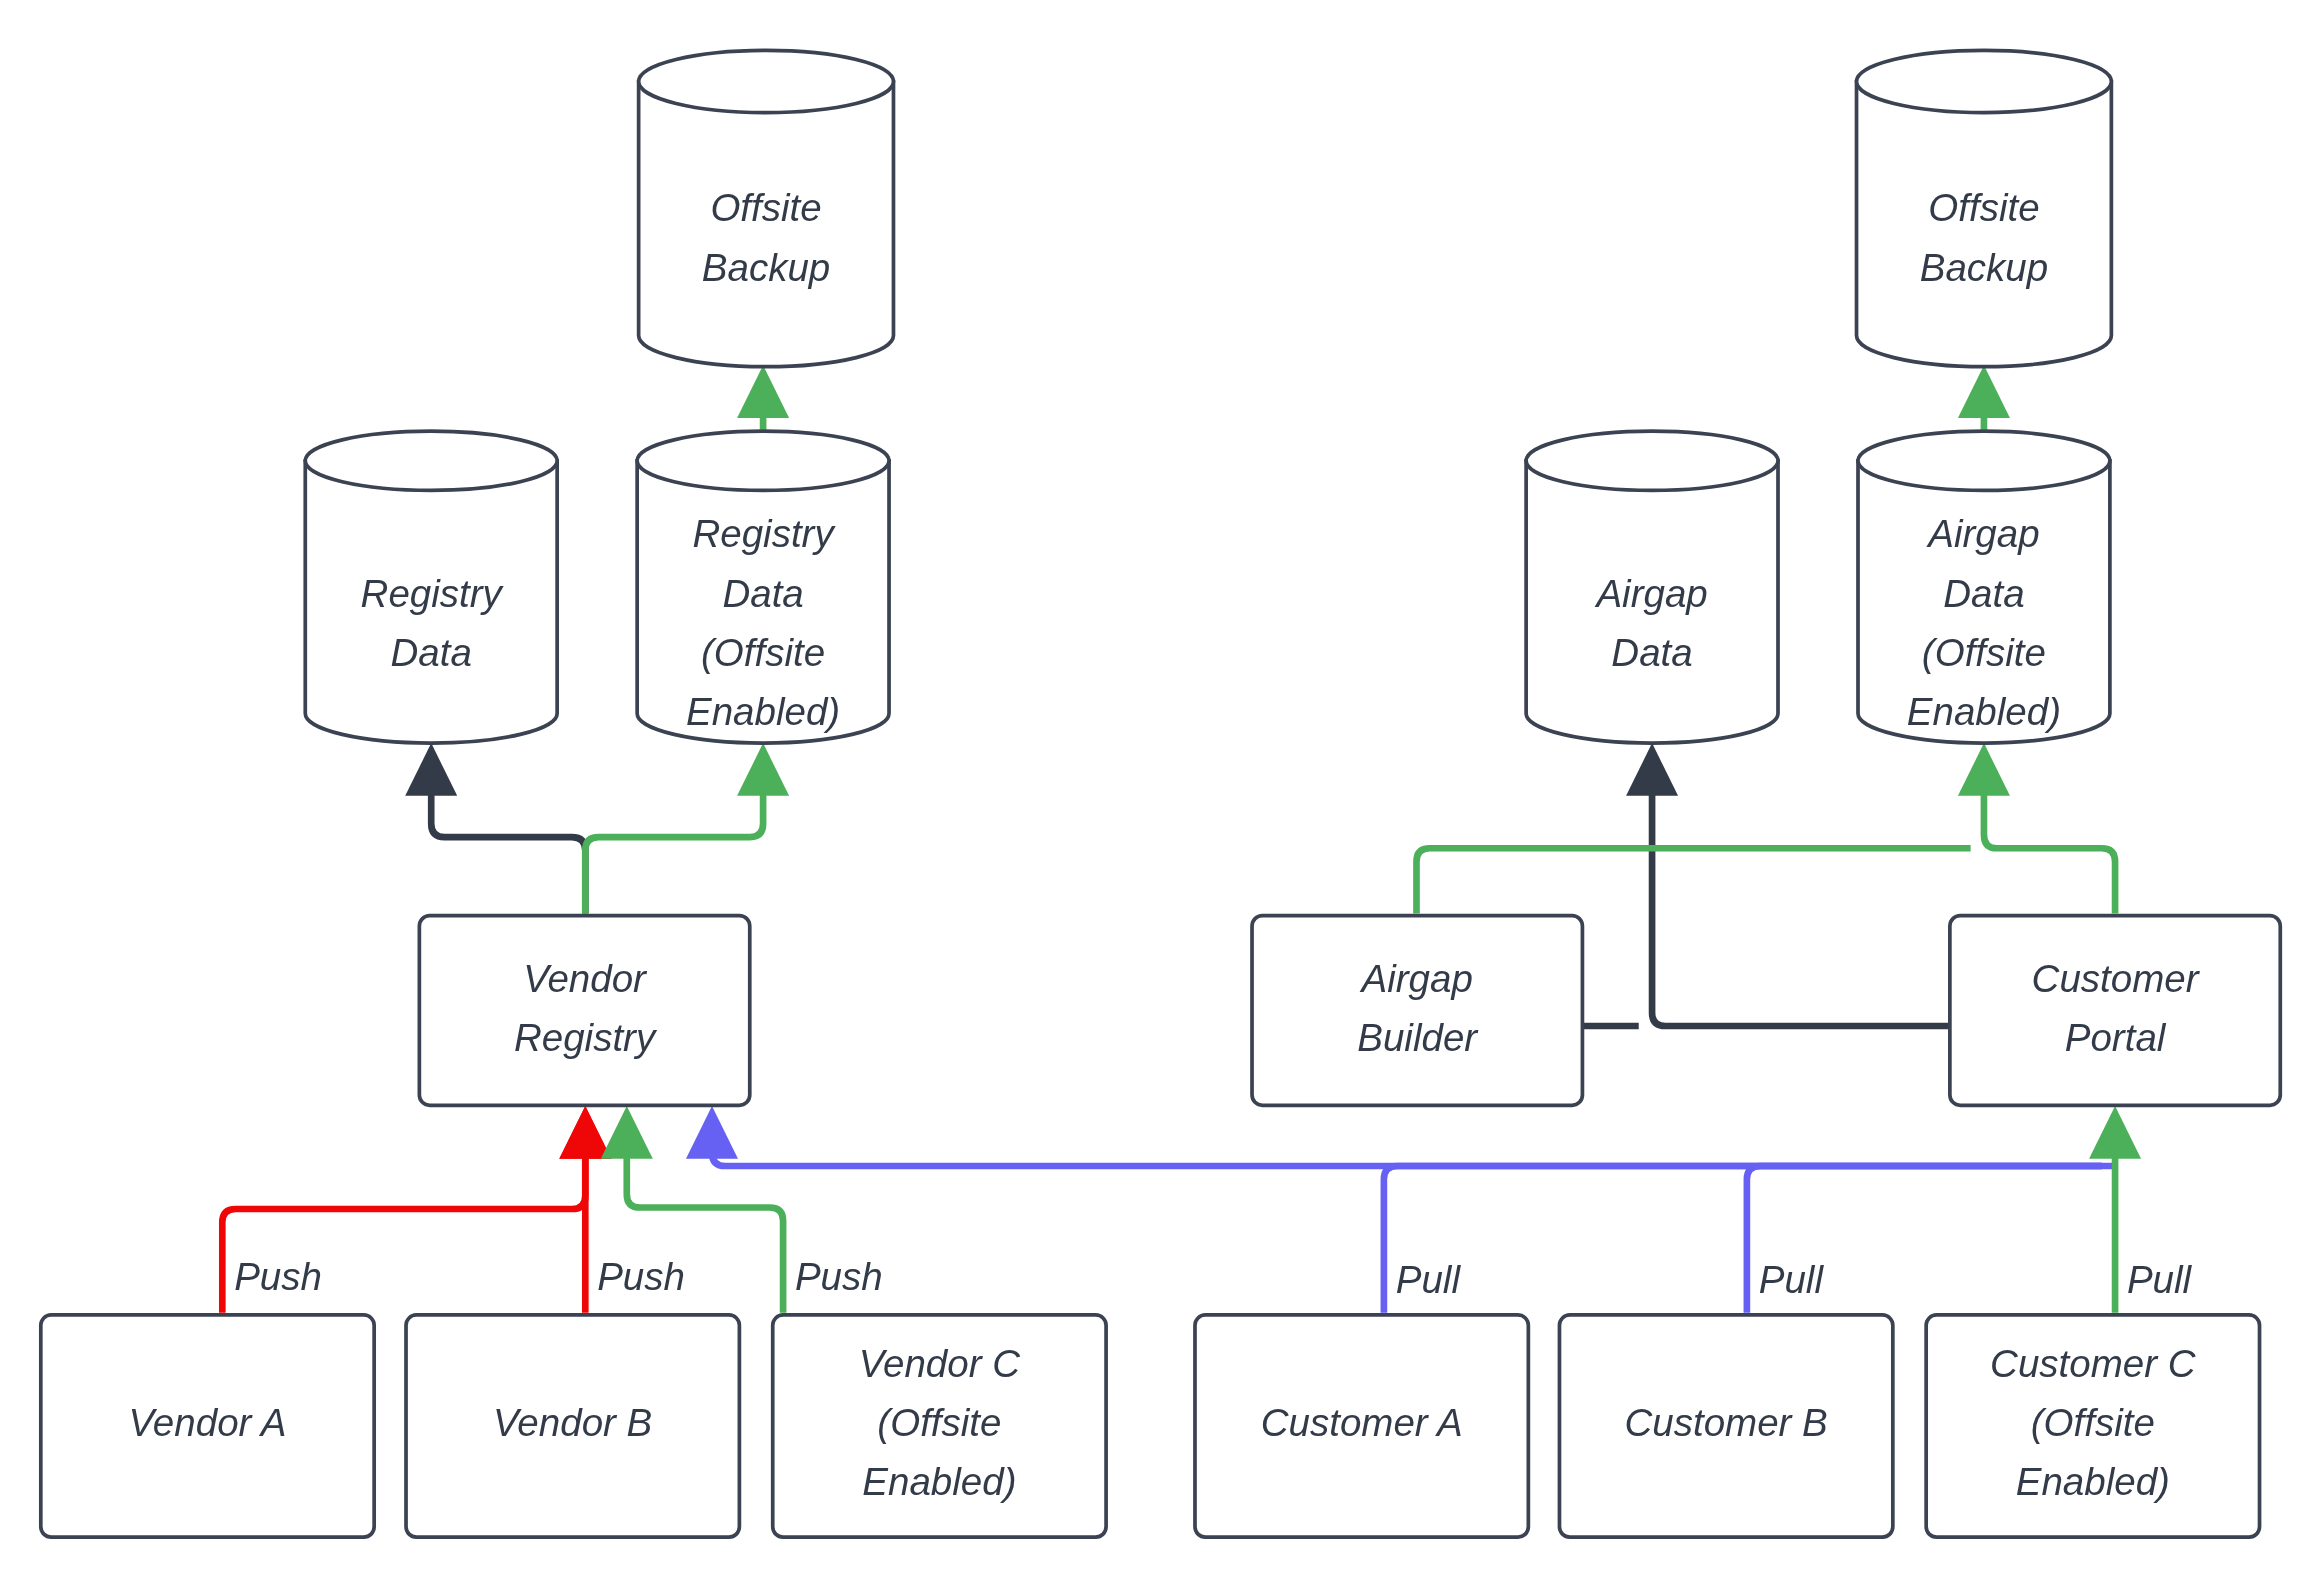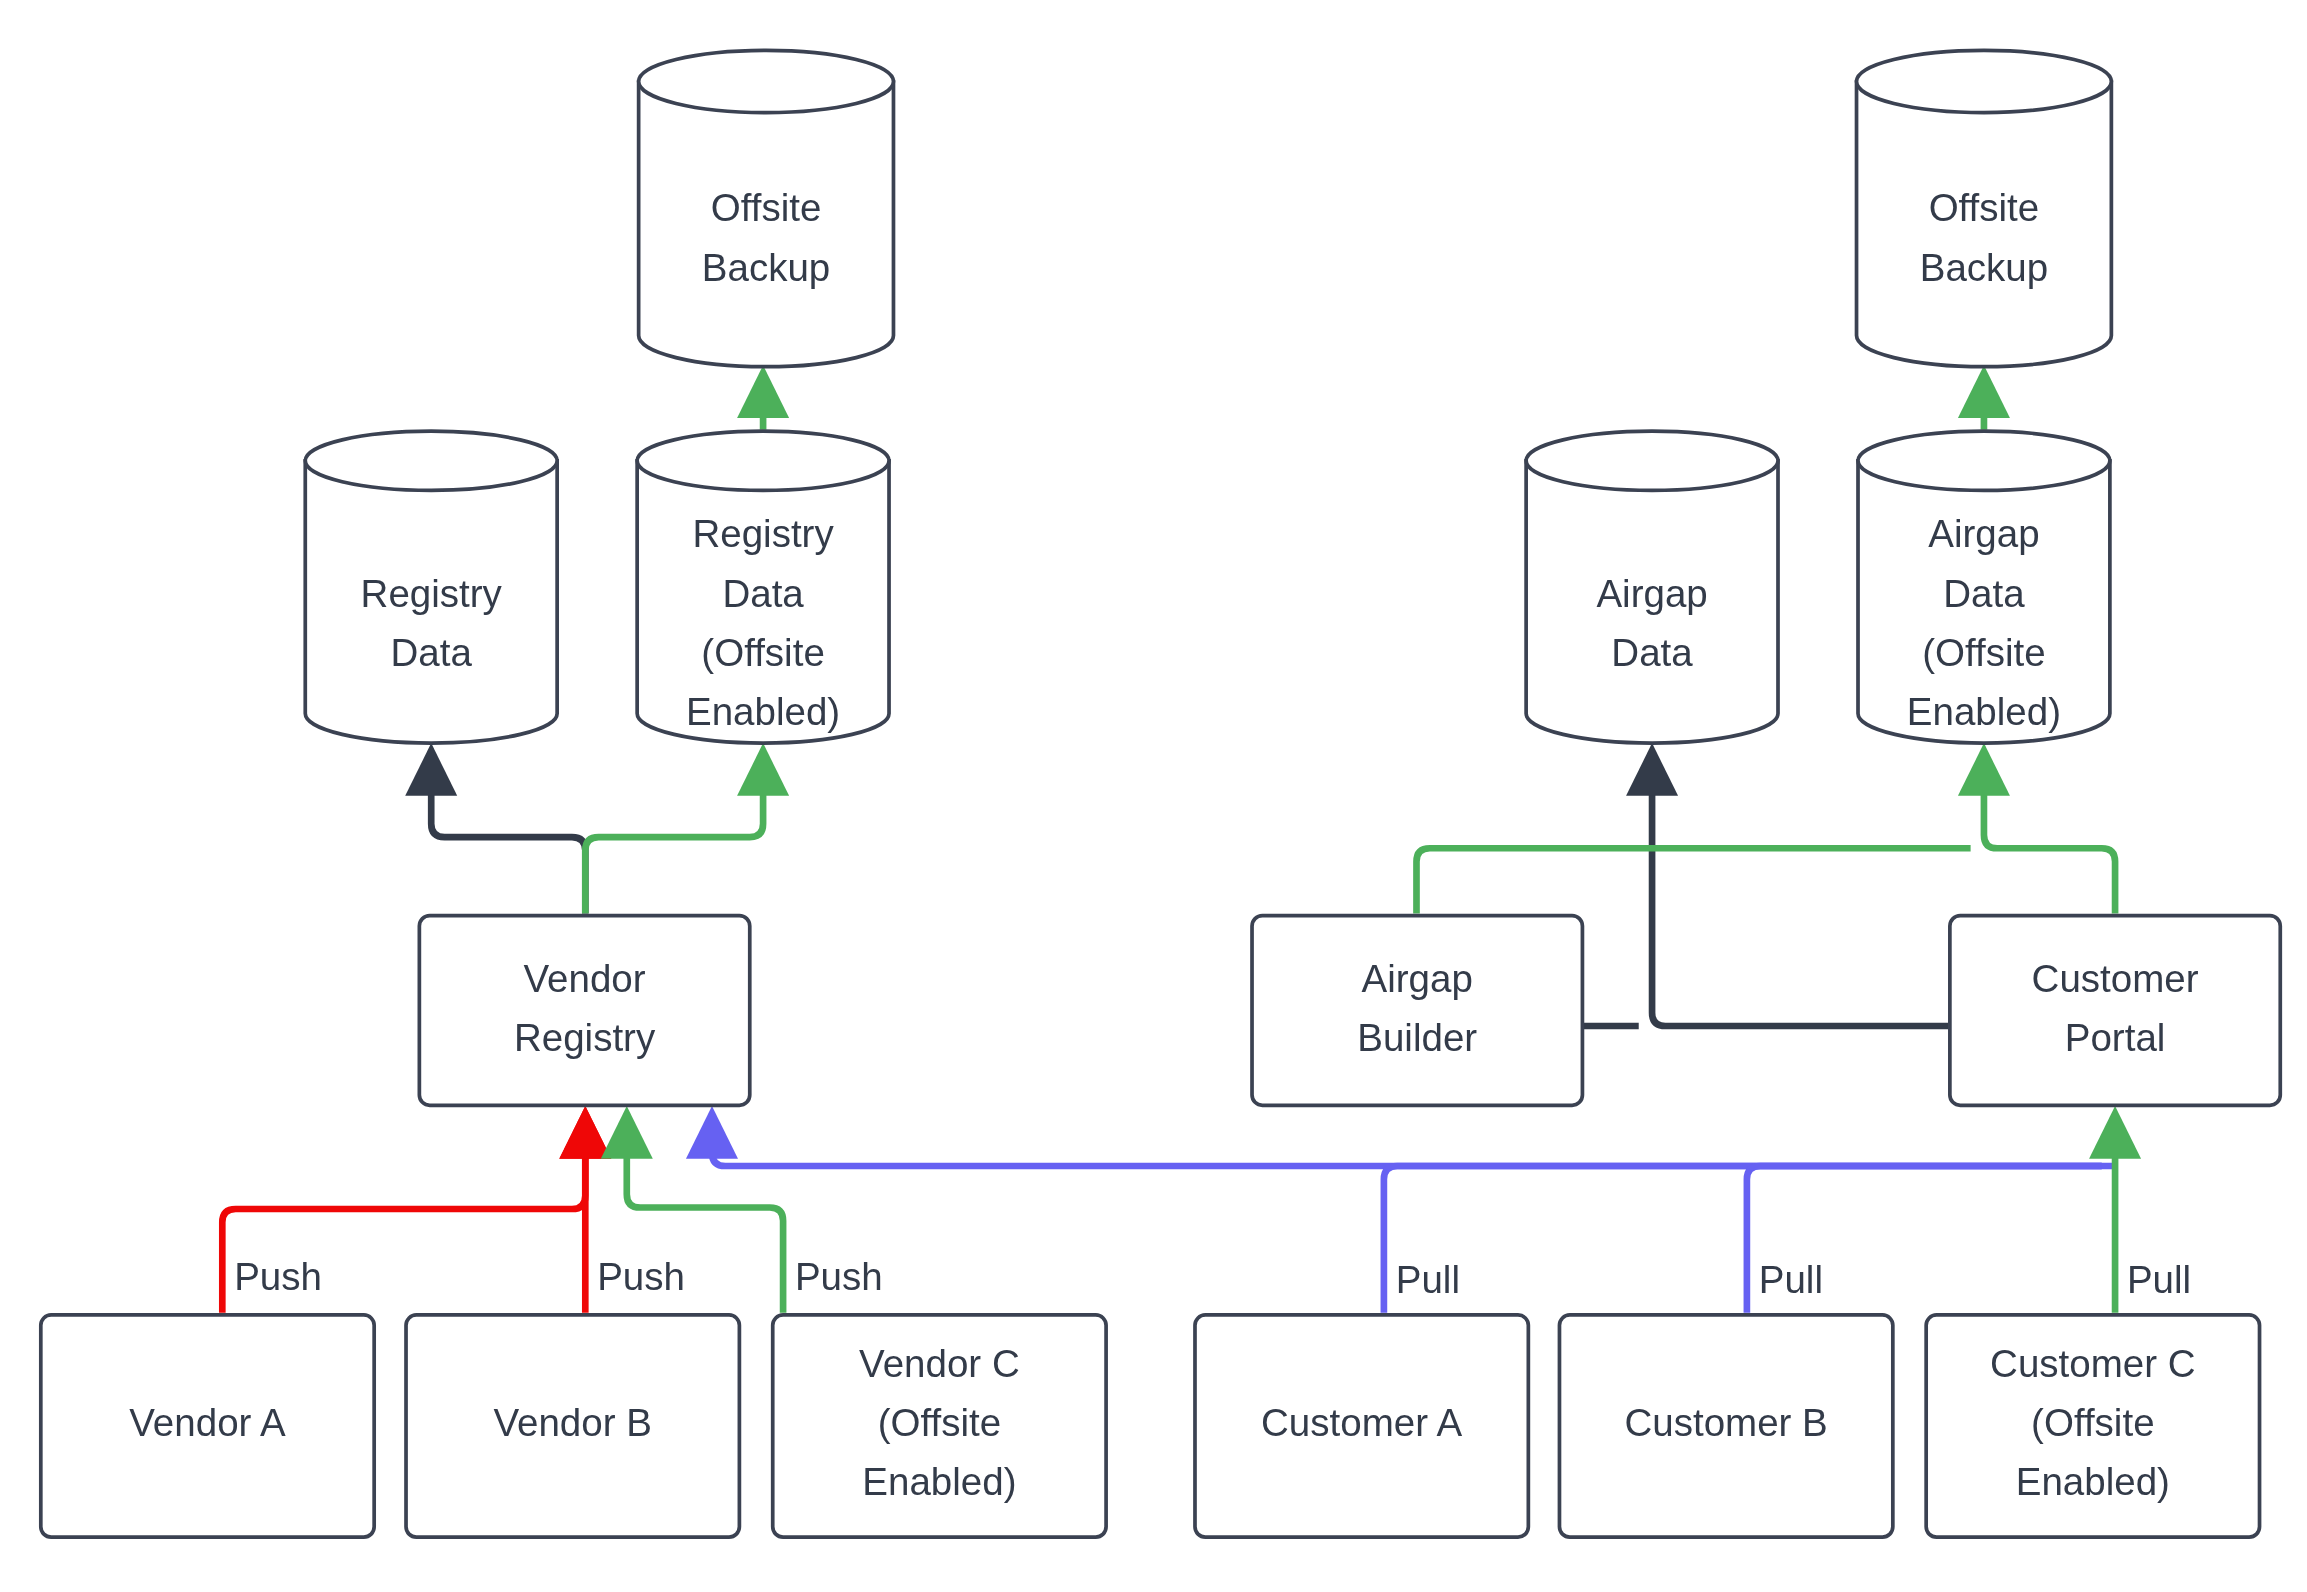--- a/index.html
+++ b/index.html
@@ -1,18 +1,18 @@
 <!DOCTYPE html>
 <html style="font-size:12px"><head>
 <meta charset="utf-8">
 <style>
   html,body{margin:0;padding:0;background:#ffffff;}
   body{width:2307px;height:1592px;overflow:hidden;
        font-family:"Liberation Sans","DejaVu Sans",sans-serif;}
-  #diagram{position:relative;width:2307px;height:1364px;background:#fff;}
+  #diagram{position:relative;width:2307px;height:1364px;background:#fff;font-style:italic;}
   svg#canvas{position:absolute;left:0;top:0;width:2307px;height:1592px;}
   .node-text{font-family:"Liberation Sans","DejaVu Sans",sans-serif;
              font-size:52px;fill:#333b49;text-anchor:middle;dominant-baseline:middle;}
   .edge-label{font-family:"Liberation Sans","DejaVu Sans",sans-serif;
               font-size:52px;fill:#333b49;text-anchor:start;dominant-baseline:middle;}
   .shape{fill:#ffffff;stroke:#3b4252;stroke-width:5;}
   .cyl-body{fill:#ffffff;stroke:#3b4252;stroke-width:5;}
   .cyl-top{fill:#ffffff;stroke:#3b4252;stroke-width:5;}
   .link{fill:none;stroke-width:9;stroke-linecap:butt;stroke-linejoin:round;}
 </style>

